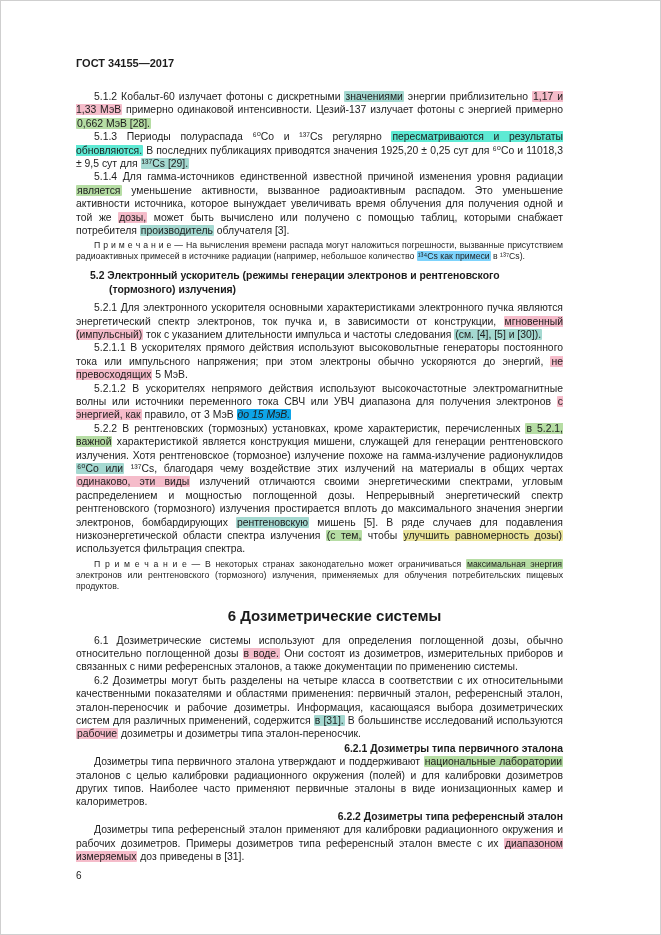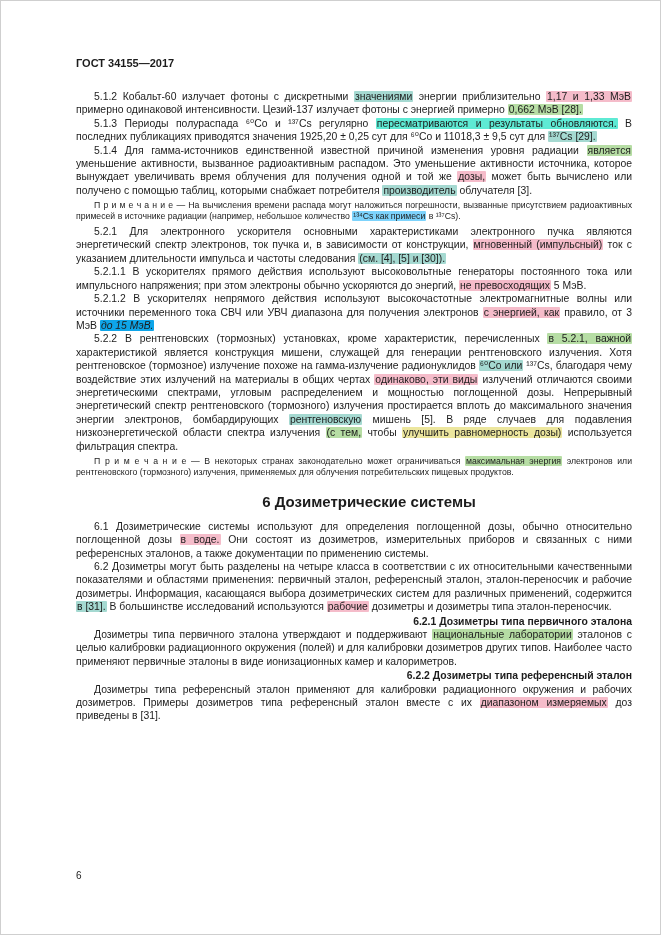--- a/index.html
+++ b/index.html
@@ -1,19 +1,19 @@
 <!DOCTYPE html>
 <html lang="ru"><head>
 <meta charset="utf-8">
 <style>
   html,body{margin:0;padding:0;background:#e9e9e9;}
   .page{
     width:661px;height:935px;box-sizing:border-box;margin:0 auto;
     background:#ffffff;border:1px solid #cfcfcf;
-    padding:56px 28px 0 75px;position:relative;overflow:hidden;
+    padding:56px 97px 0 75px;position:relative;overflow:hidden;
     font-family:"Liberation Sans","DejaVu Sans",sans-serif;
     color:#1c1c1c;font-size:10.4px;line-height:13.4px;text-align:justify;
   }
   .doc-header{font-weight:bold;font-size:11px;line-height:12px;margin:0 0 21px 0;text-align:left;}
   .blk{margin:0;}
   .para{margin:0;text-indent:18px;}
   .note{font-size:8.7px;line-height:10.9px;margin:3px 0;text-indent:18px;}
   .h2{font-weight:700;margin:7px 0 5px;padding-left:33px;text-indent:-19px;text-align:left;}
   .h1{font-size:15px;line-height:15px;font-weight:700;margin:16px 0 11px 30px;text-indent:0;text-align:center;}
   .h3{font-weight:700;margin:1px 0 0;text-indent:18px;text-align:right;}
@@ -24,20 +24,21 @@
 <body>
 
 <div class="page">
   <p class="doc-header">ГОСТ 34155—2017</p>
 
   <div>
       <p class="blk para"><span>5.1.2 Кобальт-60 излучает фотоны с дискретными </span><span class="hl" style="background: rgb(165, 217, 209);">значениями</span><span> энергии приблизительно </span><span class="hl" style="background: rgb(245, 188, 202);">1,17 и 1,33 МэВ</span><span> примерно одинаковой интенсивности. Цезий-137 излучает фотоны с энергией примерно </span><span class="hl" style="background: rgb(182, 221, 164);">0,662 МэВ [28].</span></p>
       <p class="blk para"><span>5.1.3 Периоды полураспада ⁶⁰Co и ¹³⁷Cs регулярно </span><span class="hl" style="background: #5eead4;">пересматриваются и результаты обновляются.</span><span> В последних публикациях приводятся значения 1925,20 ± 0,25 сут для ⁶⁰Co и 11018,3 ± 9,5 сут для </span><span class="hl" style="background: rgb(165, 217, 209);">¹³⁷Cs [29].</span></p>
       <p class="blk para"><span>5.1.4 Для гамма-источников единственной известной причиной изменения уровня радиации </span><span class="hl" style="background: rgb(182, 221, 164);">является</span><span> уменьшение активности, вызванное радиоактивным распадом. Это уменьшение активности источника, которое вынуждает увеличивать время облучения для получения одной и той же </span><span class="hl" style="background: rgb(245, 188, 202);">дозы,</span><span> может быть вычислено или получено с помощью таблиц, которыми снабжает потребителя </span><span class="hl" style="background: rgb(165, 217, 209);">производитель</span><span> облучателя [3].</span></p>
       <p class="blk note"><span>П р и м е ч а н и е   —  На вычисления времени распада могут наложиться погрешности, вызванные присутствием радиоактивных примесей в источнике радиации (например, небольшое количество </span><span class="hl" style="background: #7dd3fc;">¹³⁴Cs как примеси</span><span> в ¹³⁷Cs).</span></p>
+      <p class="blk h2"><span>5.2 Электронный ускоритель (режимы генерации электронов и рентгеновского (тормозного) излучения)</span></p>
       <p class="blk para"><span>5.2.1 Для электронного ускорителя основными характеристиками электронного пучка являются энергетический спектр электронов, ток пучка и, в зависимости от конструкции, </span><span class="hl" style="background: rgb(245, 188, 202);">мгновенный (импульсный)</span><span> ток с указанием длительности импульса и частоты следования </span><span class="hl" style="background: rgb(165, 217, 209);">(см. [4], [5] и [30]).</span></p>
       <p class="blk para"><span>5.2.1.1 В ускорителях прямого действия используют высоковольтные генераторы постоянного тока или импульсного напряжения; при этом электроны обычно ускоряются до энергий, </span><span class="hl" style="background: rgb(245, 188, 202);">не превосходящих</span><span> 5 МэВ.</span></p>
       <p class="blk para"><span>5.2.1.2 В ускорителях непрямого действия используют высокочастотные электромагнитные волны или источники переменного тока СВЧ или УВЧ диапазона для получения электронов </span><span class="hl" style="background: rgb(245, 188, 202);">с энергией, как</span><span> правило, от 3 МэВ </span><span class="hl" style="background: #0ea5e9; font-style: italic;">до 15 МэВ.</span></p>
       <p class="blk para"><span>5.2.2 В рентгеновских (тормозных) установках, кроме характеристик, перечисленных </span><span class="hl" style="background: rgb(182, 221, 164);">в 5.2.1, важной</span><span> характеристикой является конструкция мишени, служащей для генерации рентгеновского излучения. Хотя рентгеновское (тормозное) излучение похоже на гамма-излучение радионуклидов </span><span class="hl" style="background: rgb(165, 217, 209);">⁶⁰Co или</span><span> ¹³⁷Cs, благодаря чему воздействие этих излучений на материалы в общих чертах </span><span class="hl" style="background: rgb(245, 188, 202);">одинаково, эти виды</span><span> излучений отличаются своими энергетическими спектрами, угловым распределением и мощностью поглощенной дозы. Непрерывный энергетический спектр рентгеновского (тормозного) излучения простирается вплоть до максимального значения энергии электронов, бомбардирующих </span><span class="hl" style="background: rgb(165, 217, 209);">рентгеновскую</span><span> мишень [5]. В ряде случаев  для подавления низкоэнергетической области спектра излучения </span><span class="hl" style="background: rgb(182, 221, 164);">(с тем,</span><span> чтобы </span><span class="hl" style="background: rgb(236, 230, 158);">улучшить равномерность дозы)</span><span> используется фильтрация спектра.</span></p>
       <p class="blk note"><span>П р и м е ч а н и е   —  В некоторых странах законодательно  может ограничиваться </span><span class="hl" style="background: rgb(182, 221, 164);">максимальная энергия</span><span> электронов или рентгеновского (тормозного) излучения, применяемых для облучения потребительских пищевых продуктов.</span></p>
       <p class="blk h1"><span>6 Дозиметрические системы</span></p>
       <p class="blk para"><span>6.1 Дозиметрические системы используют для определения поглощенной дозы, обычно относительно поглощенной дозы </span><span class="hl" style="background: rgb(245, 188, 202);">в воде.</span><span> Они состоят из дозиметров, измерительных приборов и связанных с ними референсных эталонов, а также  документации по применению системы.</span></p>
       <p class="blk para"><span>6.2 Дозиметры могут быть разделены на четыре класса в соответствии с их относительными качественными показателями и областями применения: первичный эталон, референсный эталон, эталон-переносчик и рабочие дозиметры. Информация, касающаяся выбора дозиметрических систем для различных применений, содержится </span><span class="hl" style="background: rgb(165, 217, 209);">в [31].</span><span> В большинстве исследований используются </span><span class="hl" style="background: rgb(245, 188, 202);">рабочие</span><span> дозиметры и дозиметры типа эталон-переносчик.</span></p>
       <p class="blk h3"><span>6.2.1 Дозиметры типа первичного эталона</span></p>
       <p class="blk para"><span>Дозиметры типа первичного эталона утверждают и поддерживают </span><span class="hl" style="background: rgb(182, 221, 164);">национальные лаборатории</span><span> эталонов с целью калибровки радиационного окружения (полей) и для калибровки дозиметров других типов. Наиболее часто применяют первичные эталоны в виде ионизационных камер и калориметров.</span></p>

